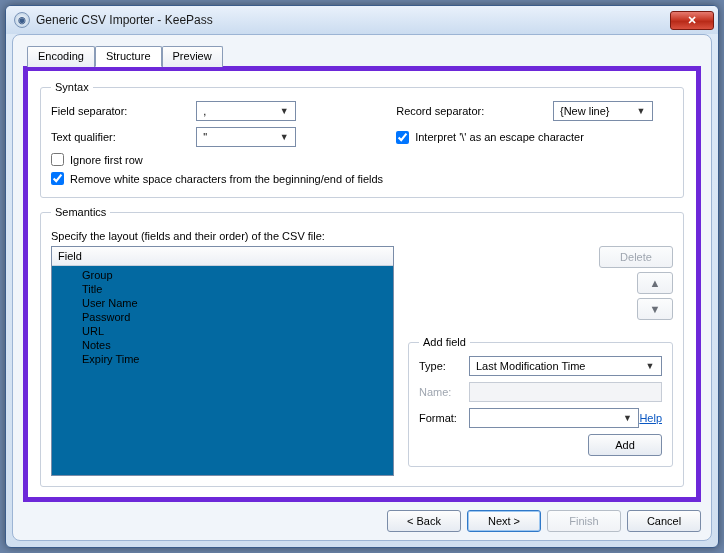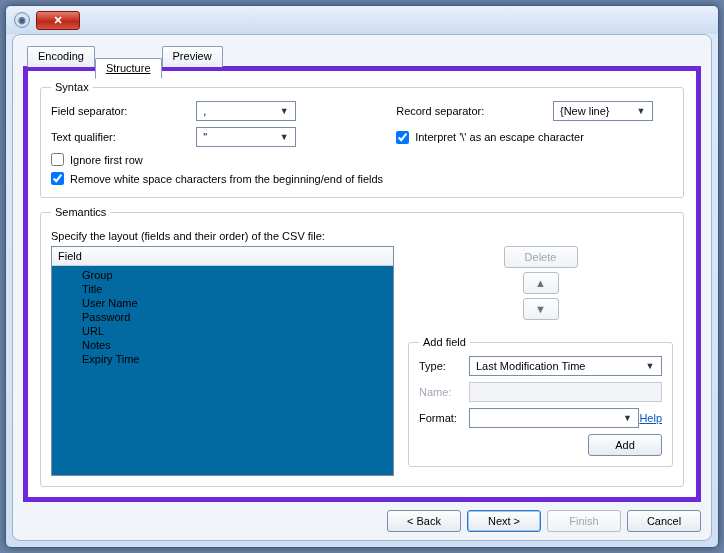--- a/index.html
+++ b/index.html
@@ -76,23 +76,22 @@
     position: relative;
     top: 1px;
     border-top-left-radius: 2px;
     border-top-right-radius: 2px;
     color: #000;
   }
   .tab.active {
     background: #fff;
     border-bottom: 1px solid #fff;
     z-index: 2;
-    top: 13px;
+    top: 1px;
     padding-bottom: 4px;
-    text-decoration: underline;
   }
   .tab-panel {
     flex: 1;
     background: #fff;
     border: 5px solid #6d28d9;
     padding: 10px 12px;
     display: flex;
     flex-direction: column;
     gap: 8px;
     overflow: hidden;
@@ -177,21 +176,21 @@
     color: #9fa6b0;
     border-color: #b6bec8;
     background: linear-gradient(#fbfcfd, #f0f2f6);
     cursor: default;
   }
   .btn.primary {
     border-color: #2f78c8;
     box-shadow: inset 0 0 0 1px #9cc6f0;
   }
   .btn.arrowbtn { min-width: 36px; width:36px; padding:0;}
-  .side-btns { display: flex; flex-direction: column; align-items: center; gap: 4px; }
+  .side-btns { display: flex; flex-direction: column; align-items: flex-end; gap: 4px; }
   fieldset.addfield {
     margin-top: 12px;
   }
   .field-row {
     display: grid;
     grid-template-columns: 50px 1fr auto;
     align-items: center;
     margin-bottom: 6px;
   }
   .txt-disabled { color: #9fa6b0; }
@@ -212,20 +211,21 @@
   .arr-icon { font-size: 11px; font-weight:bold; color:#6a6f78; }
   .spec-label { margin: 4px 0 4px 0; display:block;}
   .combo.big { width: 100%; }
 </style>
 </head>
 <body>
 
 <div class="window">
   <div class="titlebar">
     <div class="window-icon">◉</div>
+    <div class="title-text">Generic CSV Importer - KeePass</div>
     <div class="close-btn">
       <span>✕</span>
     </div>
   </div>
 
   <div class="client">
     <div class="tabs">
       <div class="tab">Encoding</div>
       <div class="tab active">Structure</div>
       <div class="tab">Preview</div>

